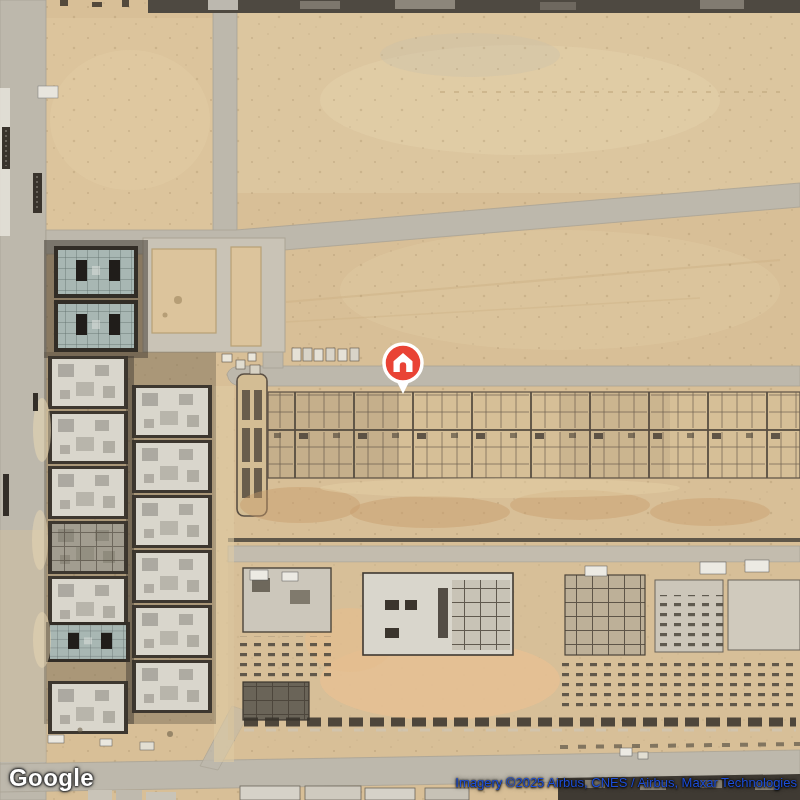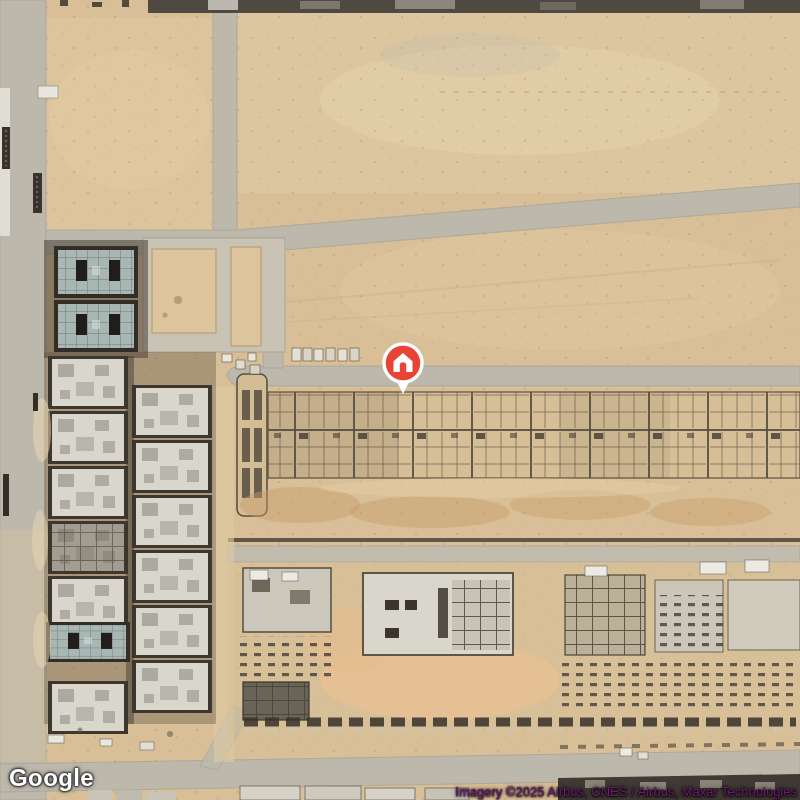--- a/index.html
+++ b/index.html
@@ -10,22 +10,22 @@
   .map svg.terrain{position:absolute;left:0;top:0;display:block;}
   .marker{position:absolute;left:379px;top:340px;width:48px;height:58px;pointer-events:auto;}
   .google-logo{
     position:absolute;left:9px;bottom:8px;
     font-size:24px;font-weight:bold;letter-spacing:.4px;color:#fff;
     text-shadow:0 1px 2px rgba(50,50,50,.95),1px 0 2px rgba(50,50,50,.9),
                 -1px 0 2px rgba(50,50,50,.9),0 -1px 2px rgba(50,50,50,.9),0 0 5px rgba(40,40,40,.7);
     user-select:none;
   }
   .attribution{
-    position:absolute;right:3px;bottom:1px;
-    font-size:13px;color:#701a75;
+    position:absolute;right:3px;bottom:10px;
+    font-size:13px;color:#1d4ed8;
     text-shadow:0 0 2px #000,0 1px 2px #000,0 0 5px rgba(0,0,0,.9);
     user-select:none;
     margin-top:28px;
   }
 </style>
 </head>
 <body>
 
 <div class="map">
 

